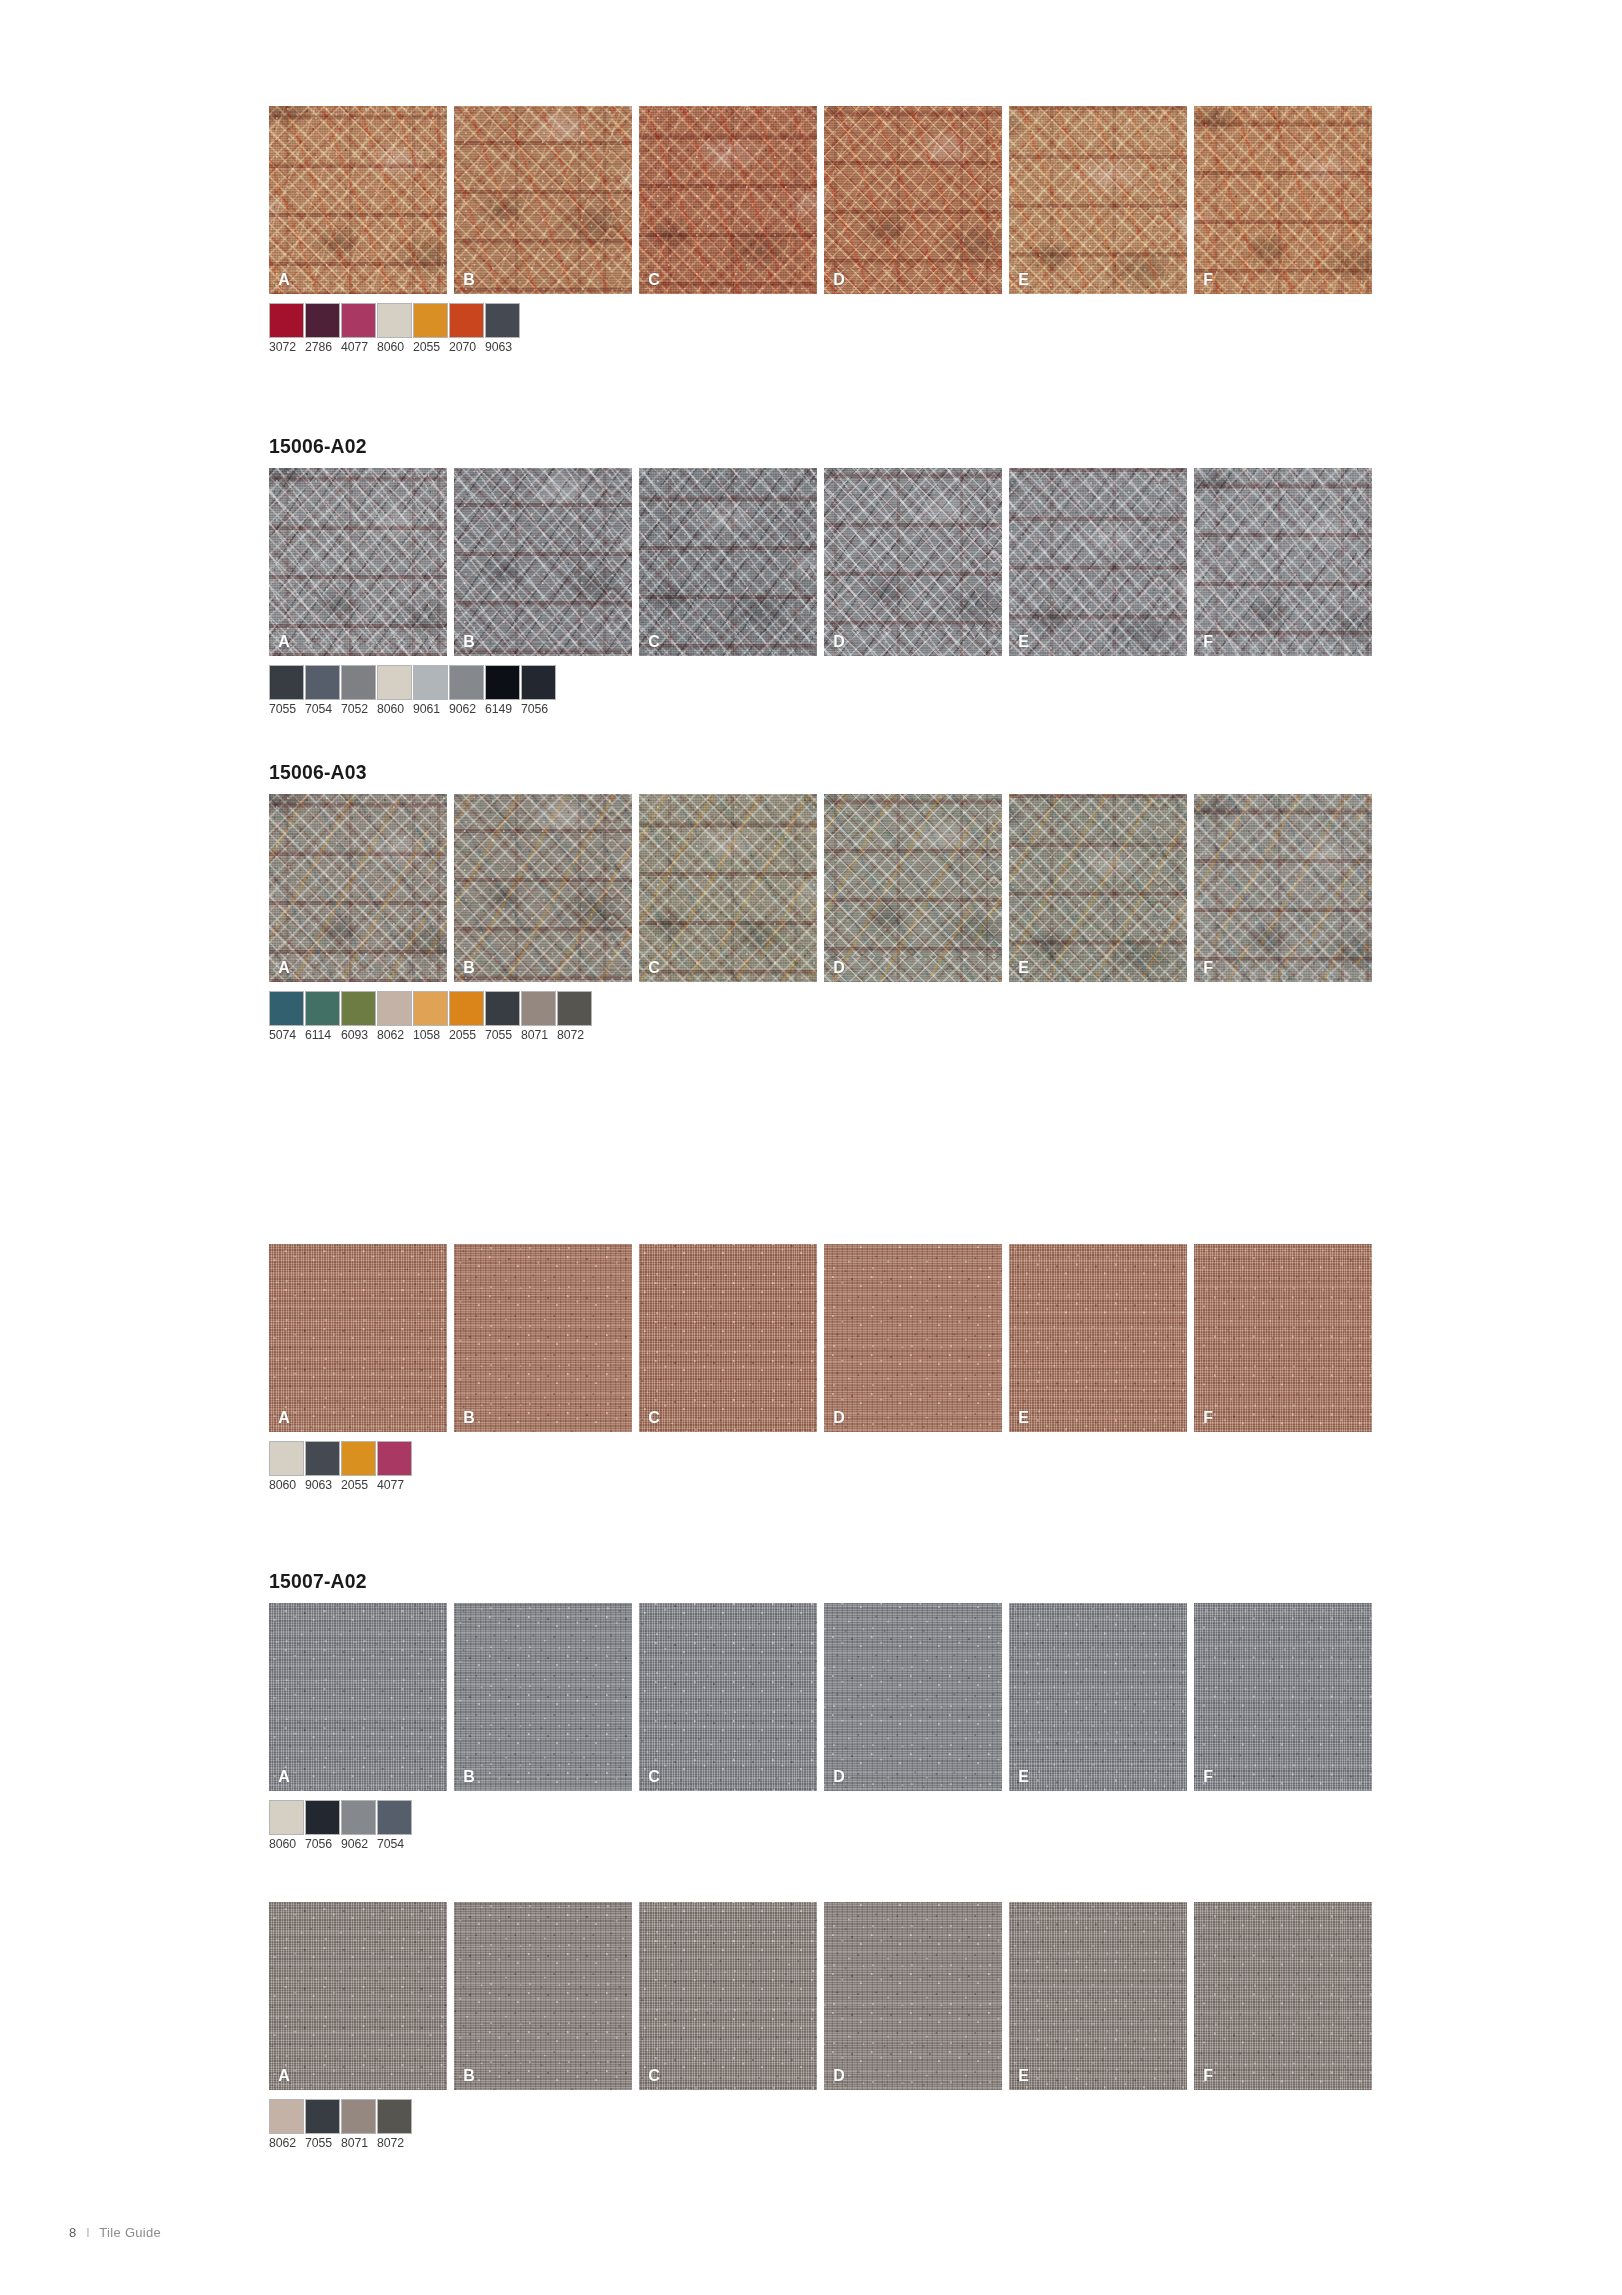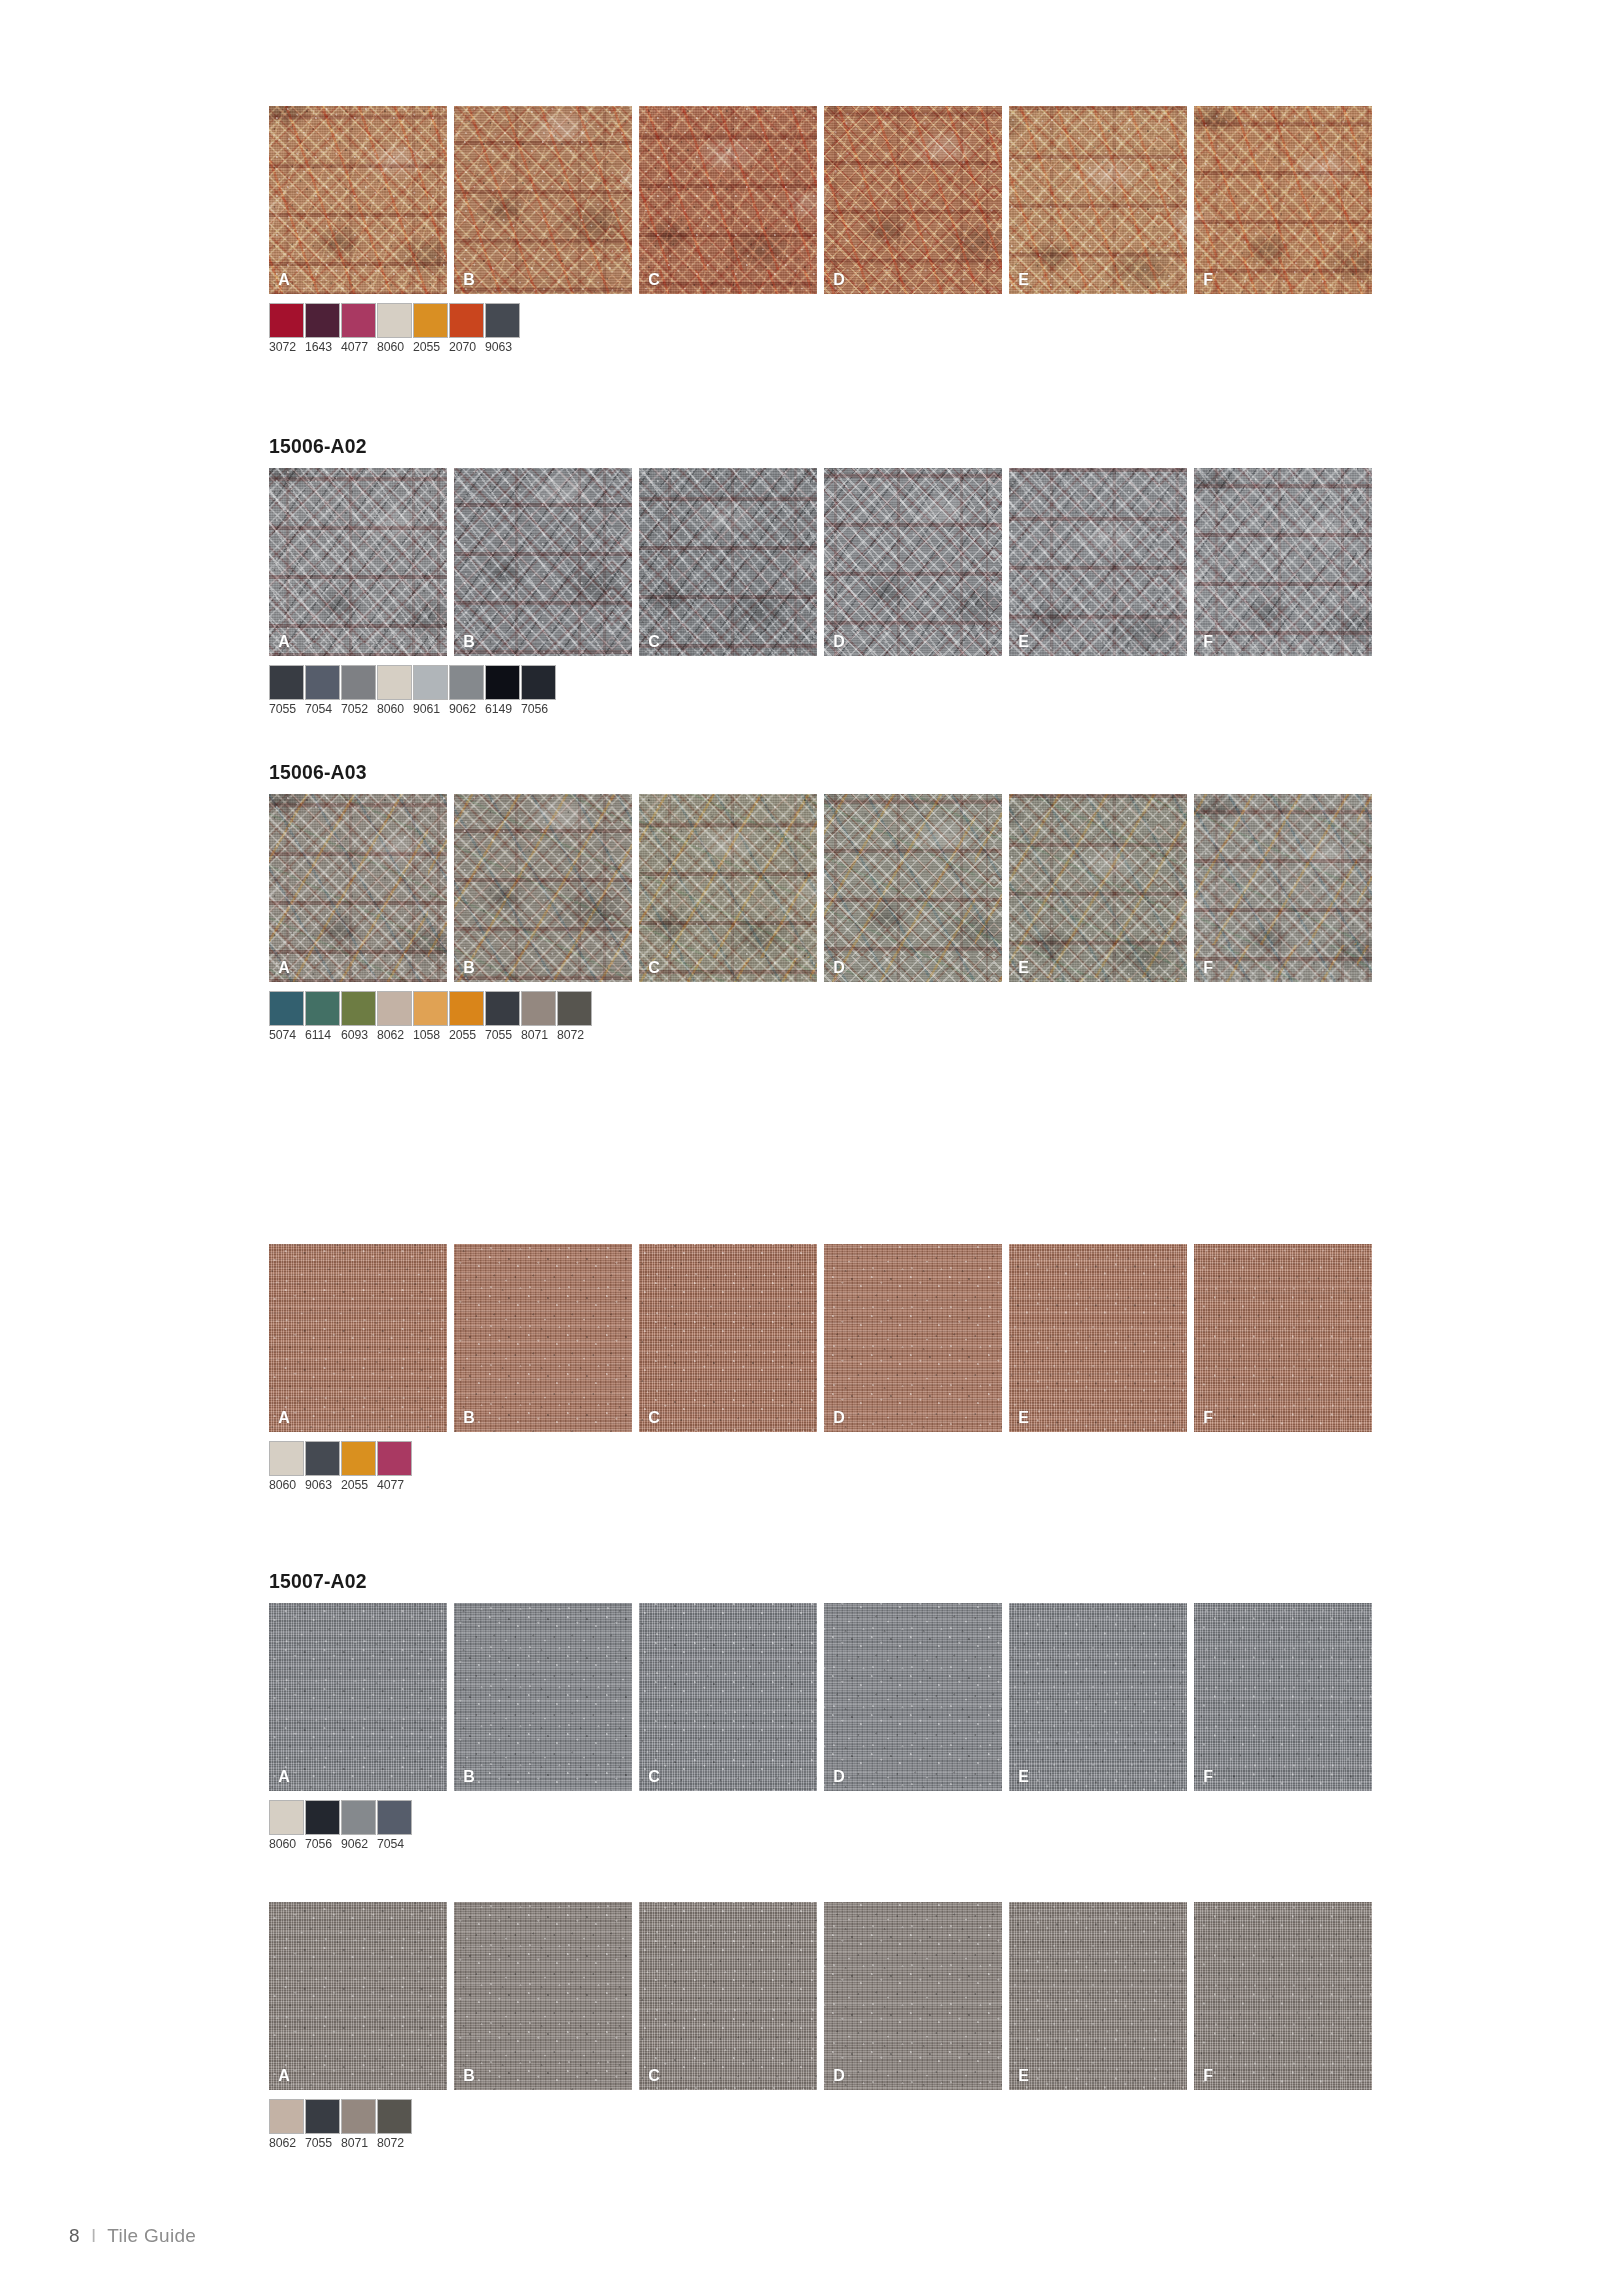--- a/index.html
+++ b/index.html
@@ -166,21 +166,21 @@
     line-height: 1;
     letter-spacing: -0.1px;
     font-family: "Liberation Sans", sans-serif;
   }
 
   
   .footer {
     position: absolute;
     left: 69px;
     top: 2225px;
-    font-size: 19px;
+    font-size: 13px;
     color: #8c8c8c;
     letter-spacing: 0.3px;
   }
   .footer .pnum { color: #5e5e5e; }
   .footer .sep { color: #b3b3b3; margin: 0 6px; }
 </style>
 </head>
 <body>
 
 <div class="page">
@@ -243,21 +243,21 @@
             <span class="tlabel">F</span>
           </div>
         </div>
         <div class="swatch-row">
           <div class="swatch">
             <div class="chip" style="background: rgb(164, 17, 45);"></div>
             <div class="code">3072</div>
           </div>
           <div class="swatch">
             <div class="chip" style="background: rgb(78, 33, 56);"></div>
-            <div class="code">1643</div>
+            <div class="code">2786</div>
           </div>
           <div class="swatch">
             <div class="chip" style="background: rgb(169, 57, 98);"></div>
             <div class="code">4077</div>
           </div>
           <div class="swatch">
             <div class="chip" style="background: rgb(214, 207, 196);"></div>
             <div class="code">8060</div>
           </div>
           <div class="swatch">

